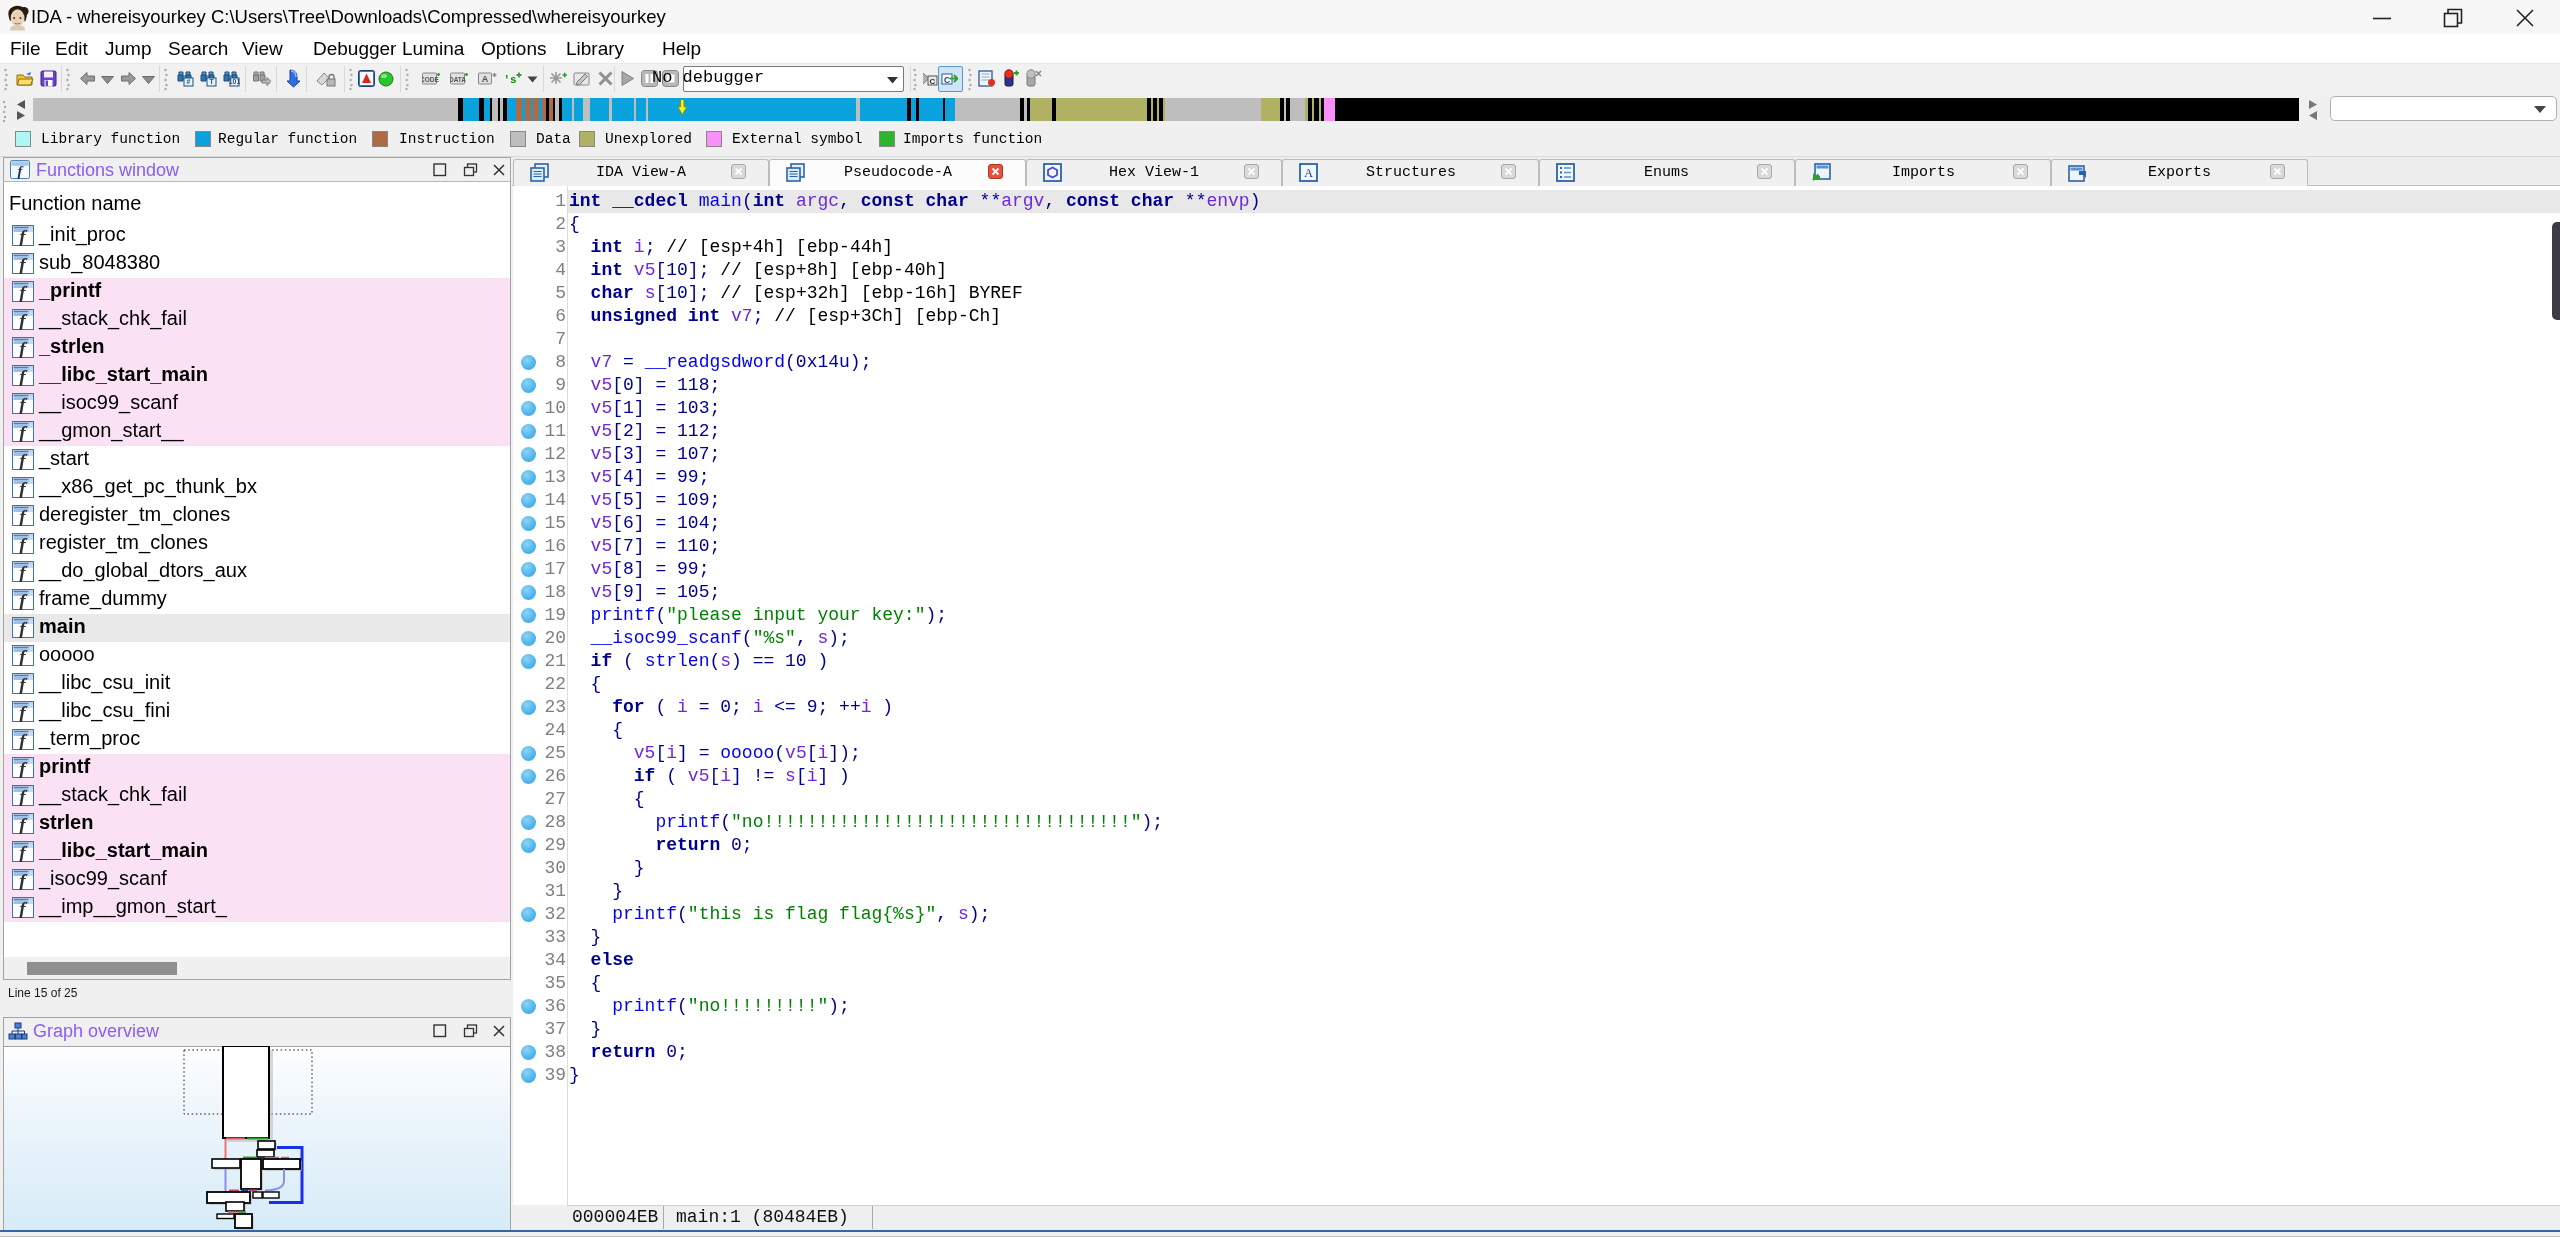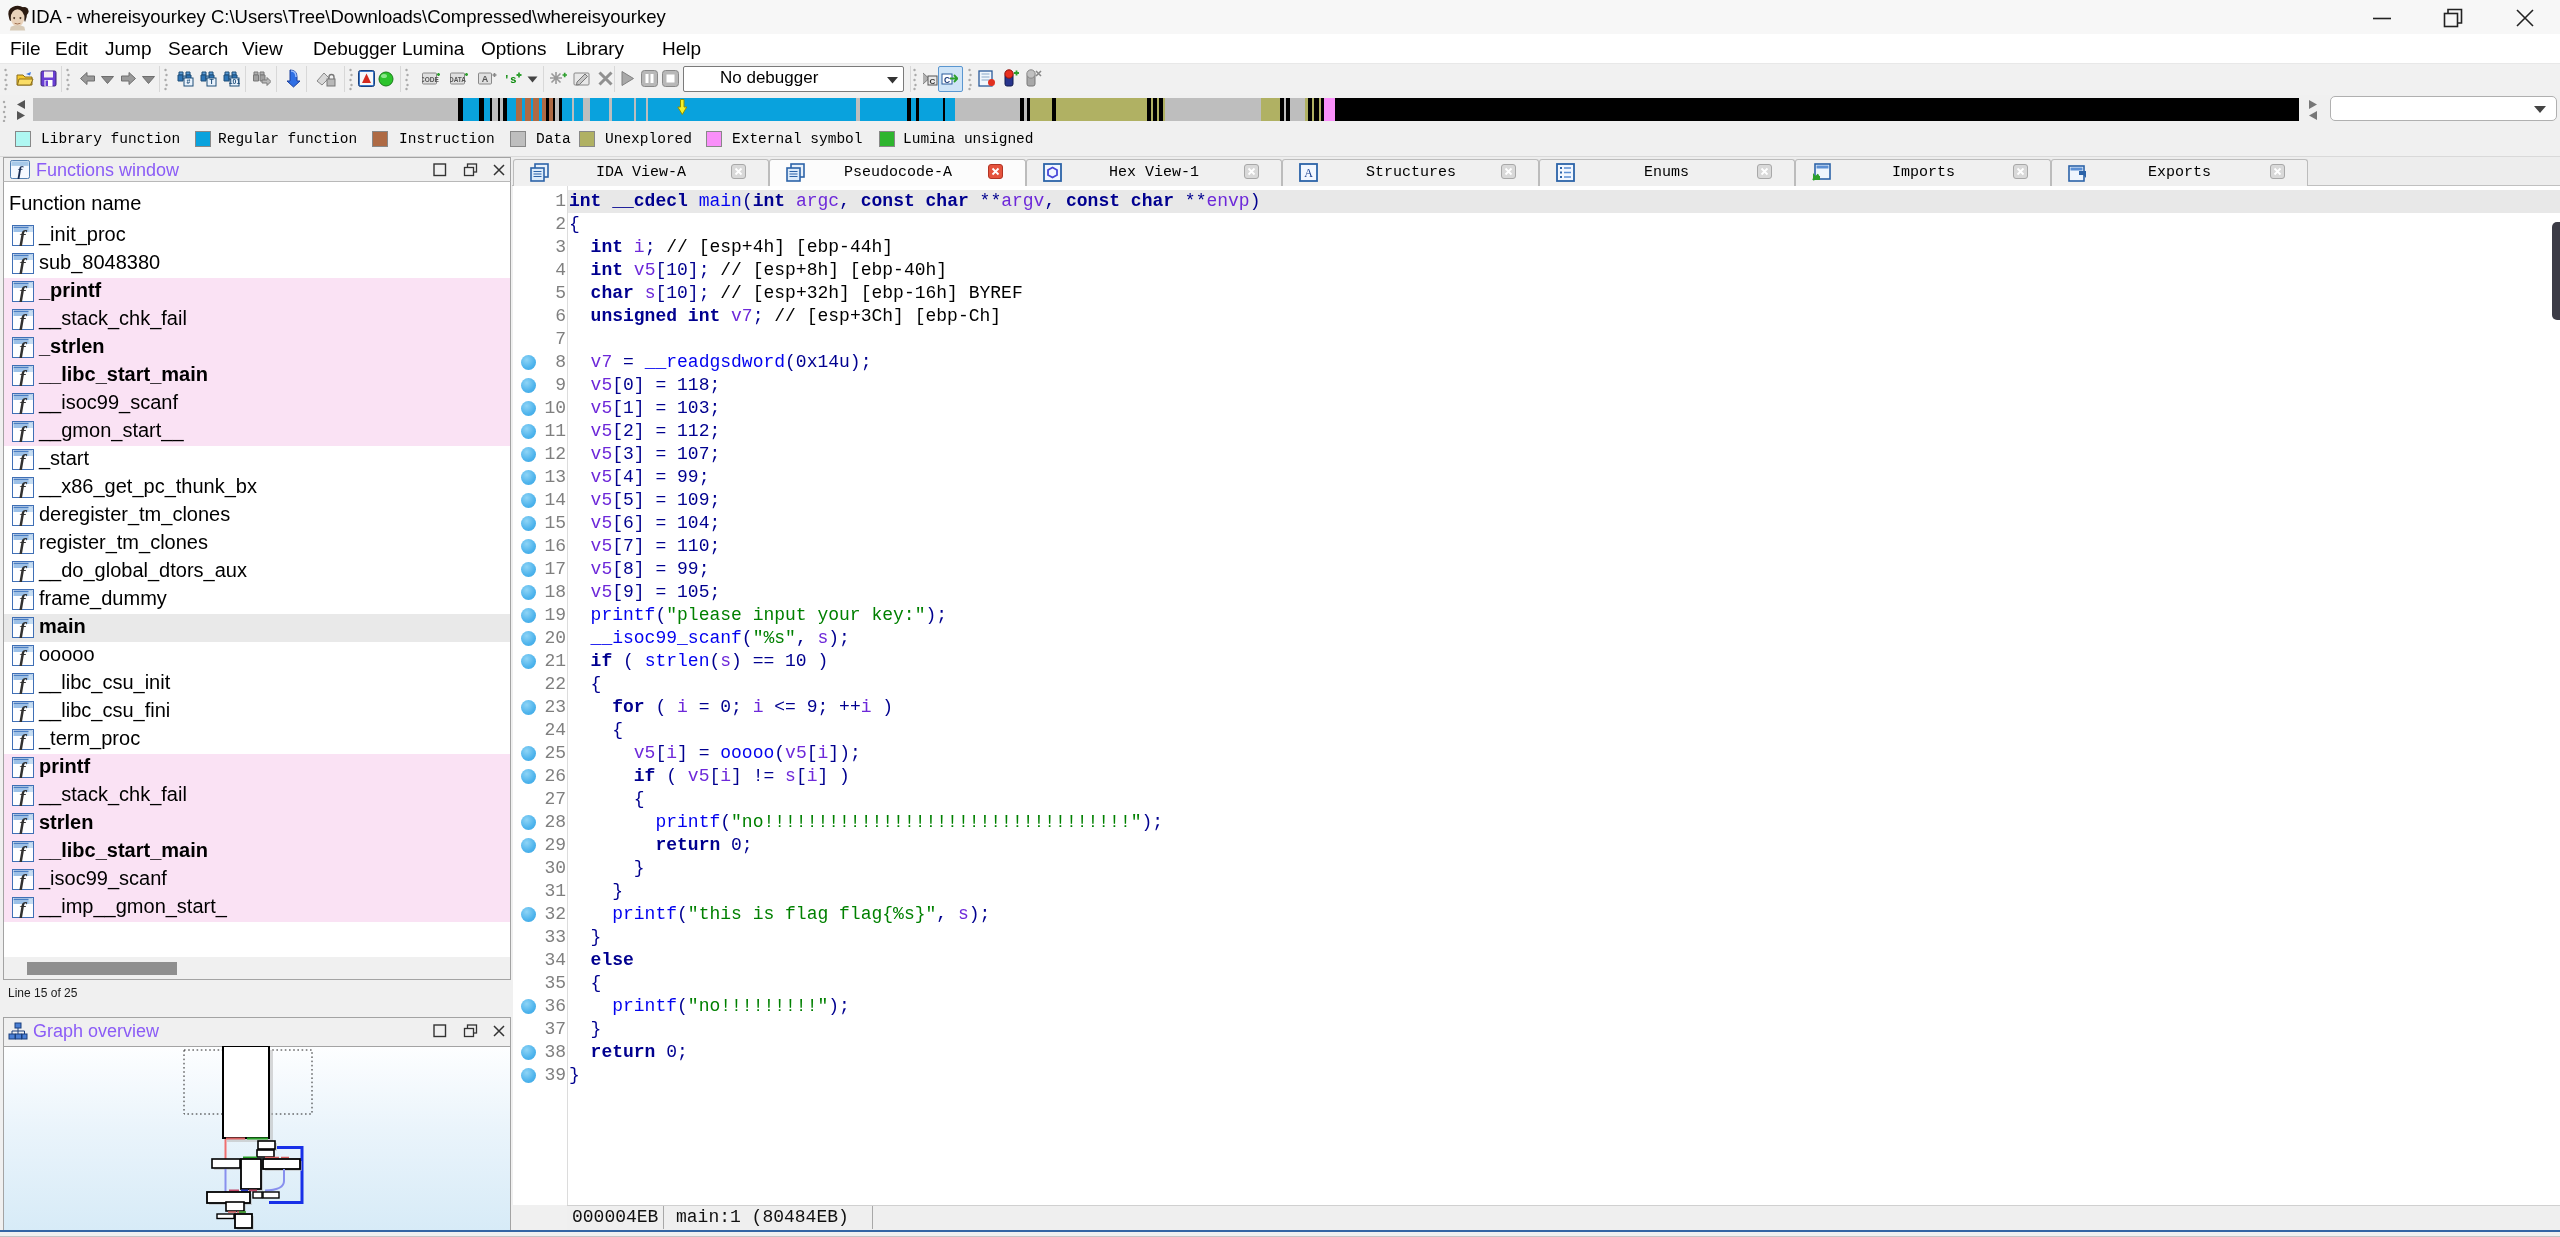--- a/index.html
+++ b/index.html
@@ -238,21 +238,21 @@
 <svg class="abs" style="left:641px;top:70px" width="17" height="17">
     <rect x="0.5" y="0.5" width="16" height="16" rx="3" fill="#b8b8b8" stroke="#888"></rect>
     <rect x="4.5" y="4" width="3" height="9" fill="#fff"></rect>
     <rect x="9.5" y="4" width="3" height="9" fill="#fff"></rect>
   </svg>
 <svg class="abs" style="left:662px;top:70px" width="17" height="17">
     <rect x="0.5" y="0.5" width="16" height="16" rx="3" fill="#b8b8b8" stroke="#888"></rect>
     <rect x="4.5" y="4.5" width="8" height="8" fill="#fff"></rect>
   </svg>
 <div class="abs" style="left:683px;top:66px;width:221px;height:26px;background:#fff;border:1px solid #7a7a7a;border-radius:2px"></div>
-<div class="abs" style="left:720px;top:68px;font-family:Liberation Sans, sans-serif;font-size:17px;color:#000">No debugger</div>
+<div class="abs" style="left:652px;top:68px;font-family:Liberation Mono, monospace;font-size:17px;color:#000">No debugger</div>
 <svg class="abs" style="left:886px;top:76px" width="13" height="8">
     <path d="M1 1 H12 L6.5 7.5 Z" fill="#333"></path>
   </svg>
 <div class="vsep" style="left:910px"></div>
 <svg class="abs" style="left:913px;top:68px" width="4" height="23">
     <circle cx="1.5" cy="2" r="1.2" fill="#aaa"></circle>
     <circle cx="2.5" cy="7" r="1.2" fill="#aaa"></circle>
     <circle cx="1.5" cy="12" r="1.2" fill="#aaa"></circle>
     <circle cx="2.5" cy="17" r="1.2" fill="#aaa"></circle>
     <circle cx="1.5" cy="21" r="1.2" fill="#aaa"></circle>
@@ -390,21 +390,21 @@
 <div class="ltx" style="left:218px">Regular function</div>
 <div class="lsq" style="left:372px;background:#ae6a44"></div>
 <div class="ltx" style="left:399px">Instruction</div>
 <div class="lsq" style="left:510px;background:#bebebe"></div>
 <div class="ltx" style="left:536px">Data</div>
 <div class="lsq" style="left:579px;background:#b0b163"></div>
 <div class="ltx" style="left:605px">Unexplored</div>
 <div class="lsq" style="left:706px;background:#f98ff9"></div>
 <div class="ltx" style="left:732px">External symbol</div>
 <div class="lsq" style="left:879px;background:#2eb52e"></div>
-<div class="ltx" style="left:903px">Lumina unsigned</div>
+<div class="ltx" style="left:903px">Imports function</div>
 
 <div class="abs" id="fwin"></div>
 <div class="abs" id="fwtitle"></div>
 <div class="abs wtxt" style="left:36px;top:160px">Functions window</div>
 <svg class="abs" style="left:10px;top:160px" width="20" height="19" viewBox="0 0 22 21">
     <rect x="0.5" y="0.5" width="21" height="20" rx="2" fill="#f4f9ff" stroke="#3a6ea5"></rect>
     <rect x="1.5" y="1.5" width="19" height="5" fill="#a7c9e8"></rect>
     <text x="11" y="17.5" font-family="Liberation Serif,serif" font-style="italic" font-weight="bold" font-size="16" fill="#1a2f55" text-anchor="middle">f</text>
   </svg>
 <svg class="abs" style="left:433px;top:163px" width="14" height="14">

